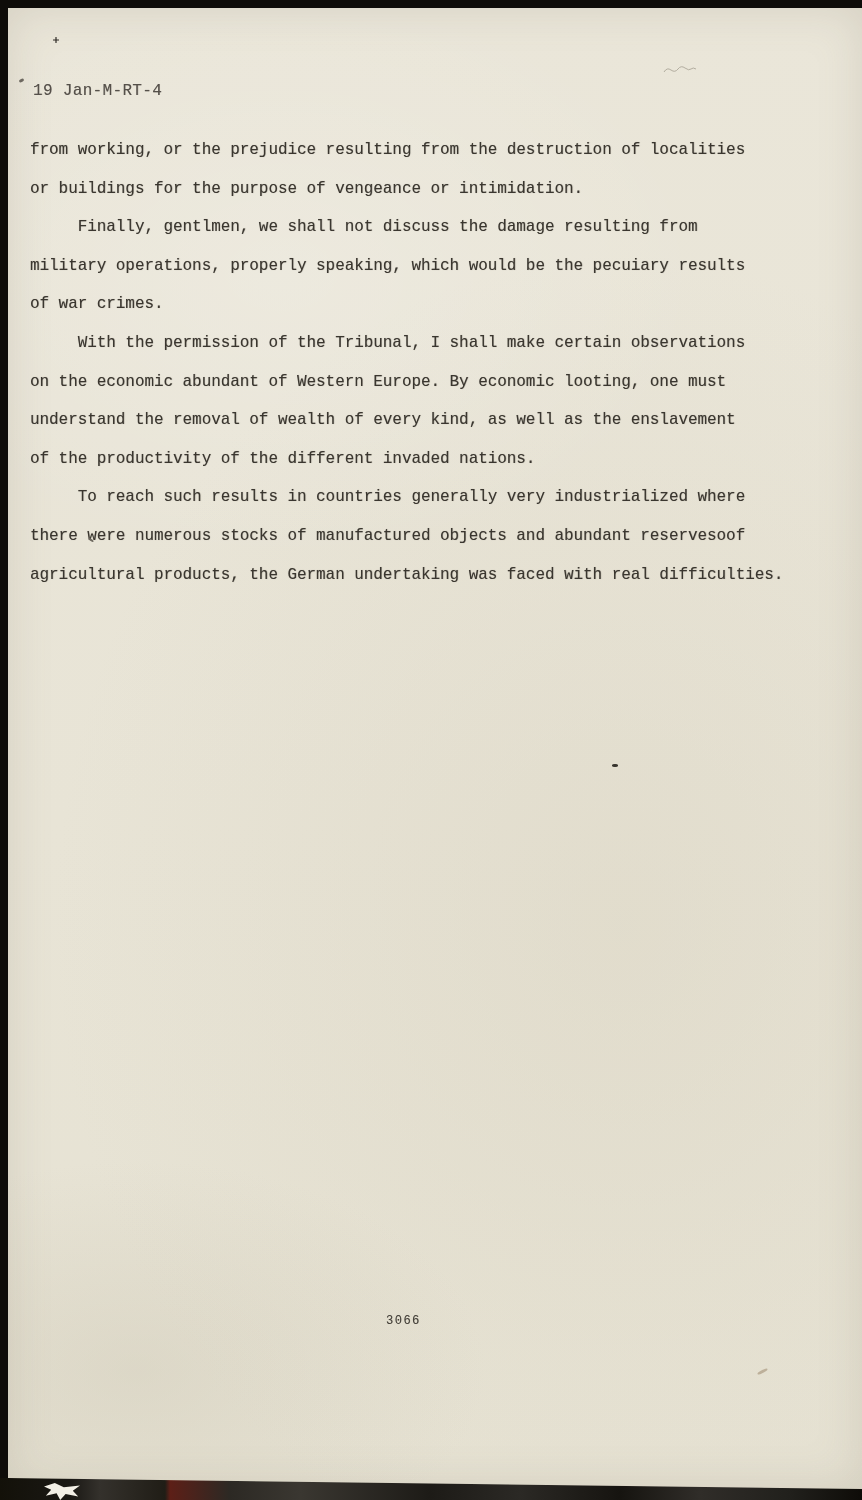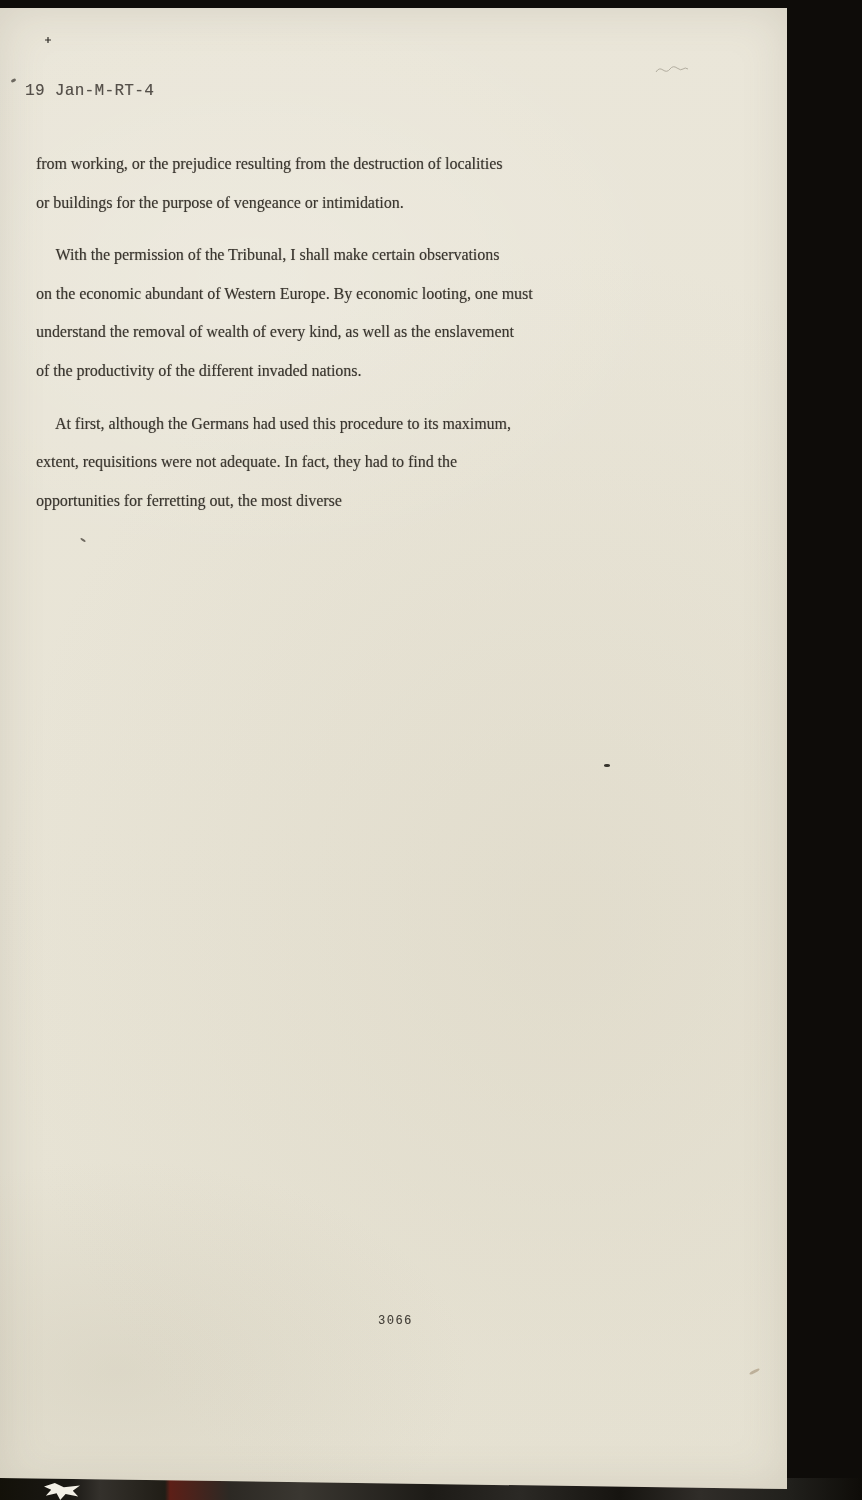--- a/index.html
+++ b/index.html
@@ -21,41 +21,41 @@
   
   .scanner-strip{
     position:absolute;left:0;right:0;top:1478px;height:22px;
     background:linear-gradient(90deg,
       #131109 0px,#1a1814 70px,#34312c 100px,#201d16 165px,#5d1f17 170px,
       #2c2924 230px,#3a3731 300px,#1d1b17 430px,#2b2925 520px,
       #161410 620px,#302d29 700px,#21201c 790px,#0e0c08 862px);
   }
   
   .paper{
-    position:absolute;left:0;top:8px;width:787px;height:1481px;
+    position:absolute;left:8px;top:8px;width:854px;height:1481px;
     background:
       radial-gradient(ellipse 620px 420px at 32% 18%, rgba(255,255,255,0.16), transparent 70%),
       radial-gradient(ellipse 760px 900px at 72% 62%, rgba(210,203,183,0.30), transparent 75%),
       radial-gradient(ellipse 500px 300px at 15% 92%, rgba(201,195,176,0.35), transparent 70%),
       linear-gradient(180deg,#eae6d9 0%,#e8e4d6 55%,#e6e2d3 100%);
     clip-path:polygon(0 0,100% 0,100% 100%,0 calc(100% - 11px));
     box-shadow:inset 0 0 45px rgba(120,112,92,0.18);
   }
   .header{
     position:absolute;left:25px;top:74px;
     font-size:15.9px;color:var(--ink-light);
     letter-spacing:0.4px;white-space:pre;
     text-shadow:0.4px 0.4px 0.6px rgba(85,80,74,0.45);
   }
   .body-text{
     position:absolute;left:22px;top:123px;width:800px;
     font-size:15.9px;line-height:38.6px;color:var(--ink);
     text-shadow:0.4px 0.4px 0.7px rgba(58,54,47,0.45);
   }
-  .body-text p{margin:14px;white-space:pre;font-family:Liberation Serif, serif;}
+  .body-text p{margin:0;white-space:pre;}
   .pagenum{
     position:absolute;left:378px;top:1306px;
     font-size:12px;color:#47433c;letter-spacing:1.5px;
     text-shadow:0.3px 0.3px 0.6px rgba(70,66,58,0.4);
   }
   
   .speck{position:absolute;border-radius:45%;}
   .mark-cross{left:45px;top:29px;width:6px;height:6px;background:#2e2b26;
     clip-path:polygon(40% 0,60% 0,60% 40%,100% 40%,100% 60%,60% 60%,60% 100%,40% 100%,40% 60%,0 60%,0 40%,40% 40%);}
   .mark-tick{left:11px;top:71px;width:5px;height:3px;background:#6d6860;transform:rotate(-25deg);}
@@ -82,27 +82,30 @@
     <div class="speck mark-tick"></div>
     <svg class="mark-squiggle" width="34" height="12" viewBox="0 0 34 12">
       <path d="M1 8 q3 -5 7 -2 t7 -1 t7 -1 t6 1 t5 0" stroke="#a29c8e" stroke-width="1" fill="none" opacity="0.9"></path>
     </svg>
 
     <div class="header">19 Jan-M-RT-4</div>
 
     <div class="body-text">
       <p>from working, or the prejudice resulting from the destruction of localities
 or buildings for the purpose of vengeance or intimidation.</p>
+      <p>     Finally, gentlmen, we shall not discuss the damage resulting from
+military operations, properly speaking, which would be the pecuiary results
+of war crimes.</p>
       <p>     With the permission of the Tribunal, I shall make certain observations
 on the economic abundant of Western Europe. By economic looting, one must
 understand the removal of wealth of every kind, as well as the enslavement
 of the productivity of the different invaded nations.</p>
-      <p>     At first, although the Germans had used this procedure to its maximum,
-extent, requisitions were not adequate. In fact, they had to find the
-opportunities for ferretting out, the most diverse</p>
+      <p>     To reach such results in countries generally very industrialized where
+there were numerous stocks of manufactured objects and abundant reservesoof
+agricultural products, the German undertaking was faced with real difficulties.</p>
     </div>
 
     <div class="speck mark-agri"></div>
     <div class="speck mark-dash"></div>
     <div class="speck mark-brown"></div>
 
     <div class="pagenum">3066</div>
 
   </div>
 

